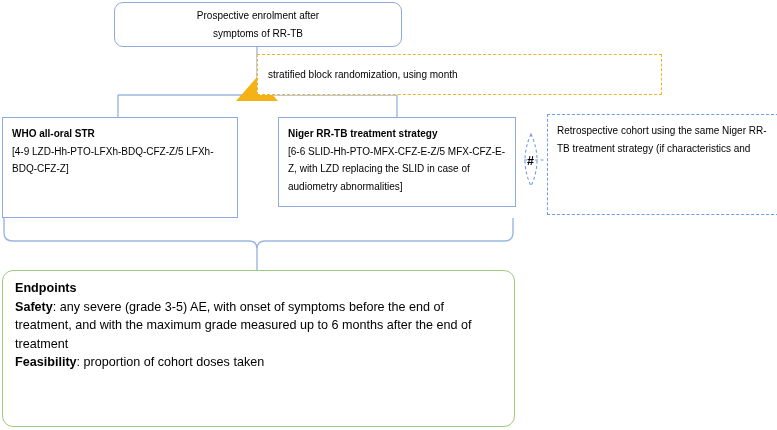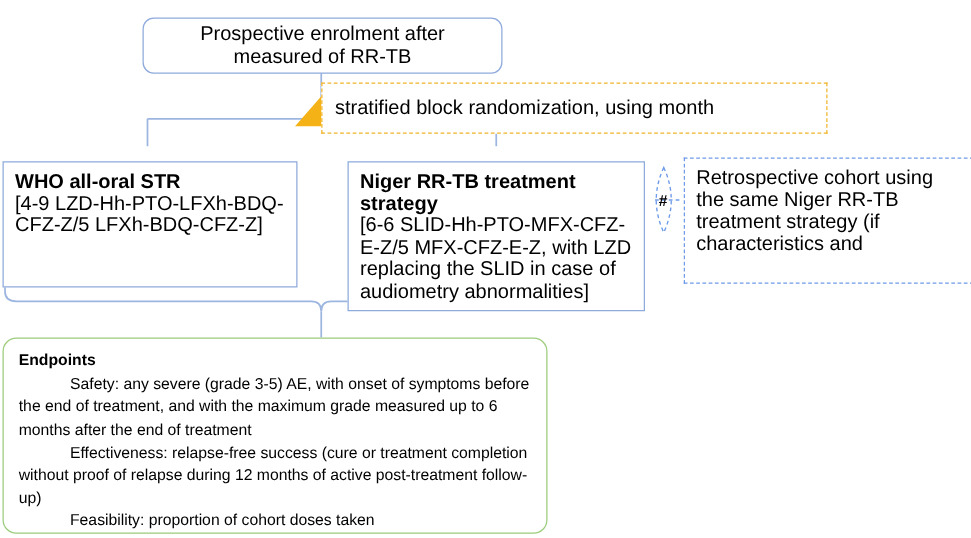--- a/index.html
+++ b/index.html
@@ -34,39 +34,38 @@
     border: 1.2px dashed #6f9be8;
   }
   .box-dashed-orange {
     border: 1.2px dashed #f0b429;
   }
   .box-green {
     border: 1.4px solid #9ccc7c;
     border-radius: 11px;
   }
   .txt {
-    font-size: 16px;
+    font-size: 10px;
     line-height: 17.5px;
-    margin-top: 12px;
   }
   .center { text-align: center; }
   .ttl {
     font-weight: bold;
     display: block;
     text-align: left;
   }
   .pad {
     padding: 7px 9px 6px 9px;
   }
   .vcenter {
     display: flex;
     flex-direction: column;
     justify-content: center;
   }
-  b.lbl { font-weight: normal; margin-left: 41px; }
+  b.lbl { font-weight: bold; }
   svg.lines {
     position: absolute;
     left: 0;
     top: 0;
     width: 777px;
     height: 430px;
     pointer-events: none;
   }
   .hash {
     position: absolute;
@@ -95,51 +94,48 @@
     <line x1="257" y1="249" x2="257" y2="270" stroke="#9cb6e0" stroke-width="1.4"></line>
 
     <path d="M 531 134 Q 519 160 531 186 Q 543 160 531 134 Z" fill="none" stroke="#6f9be8" stroke-width="1.1" stroke-dasharray="3,2.5"></path>
     <line x1="524" y1="160" x2="546" y2="160" stroke="#6f9be8" stroke-width="1.1" stroke-dasharray="3,2.5"></line>
 
     <polygon points="257,77 278,101 236,101" fill="#f5b216"></polygon>
   </svg>
 
   <div class="node box-round txt center vcenter" style="left:114px; top:2px; width:288px; height:45px; padding:4px 10px;">
     <div>Prospective enrolment after</div>
-    <div>measured of RR-TB</div>
+    <div>symptoms of RR-TB</div>
   </div>
 
   <div class="node box-dashed-orange txt vcenter" style="left:257px; top:54px; width:405px; height:41px; padding:2px 10px;">
     <div>stratified block randomization, using month</div>
   </div>
 
   <div class="node box-solid txt pad" style="left:2px; top:117px; width:236px; height:101px;">
     <span class="ttl">WHO all-oral STR</span>
     <span>[4-9 LZD-Hh-PTO-LFXh-BDQ-CFZ-Z/5 LFXh-BDQ-CFZ-Z]</span>
   </div>
 
-  <div class="node box-solid txt pad" style="left:278px; top:117px; width:238px; height:120px;">
+  <div class="node box-solid txt pad" style="left:278px; top:117px; width:238px; height:90px;">
     <span class="ttl">Niger RR-TB treatment strategy</span>
     <span>[6-6 SLID-Hh-PTO-MFX-CFZ-E-Z/5 MFX-CFZ-E-Z, with LZD replacing the SLID in case of audiometry abnormalities]</span>
   </div>
 
   <div class="node box-dashed-blue txt" style="left:547px; top:114px; width:232px; height:101px; padding:7px 9px;">
     <span>Retrospective cohort using the same Niger RR-TB treatment strategy (if characteristics and</span>
   </div>
 
   <div class="hash" style="left:527px; top:155px;">
     <span>#</span>
   </div>
 
-  <div class="node box-green ep-body" style="left:2px; top:270px; width:436px; height:157px; padding:8px 12px 6px 12px;">
+  <div class="node box-green ep-body" style="left:2px; top:270px; width:513px; height:157px; padding:8px 12px 6px 12px;">
     <div class="ttl" style="margin-bottom:1px;">Endpoints</div>
     <div>
       <b class="lbl">Safety</b><span>: any severe  (grade 3-5) AE, with onset of symptoms before the end of treatment, and with the maximum grade measured up to 6 months after the end of treatment</span>
-    </div>
-    <div>
-      <b class="lbl">Effectiveness</b><span>: relapse-free success  (cure or treatment completion without proof of relapse during 12 months of active post-treatment follow-up)</span>
     </div>
     <div>
       <b class="lbl">Feasibility</b><span>: proportion of cohort doses taken</span>
     </div>
   </div>
 
 </div>
 
 </body></html>

